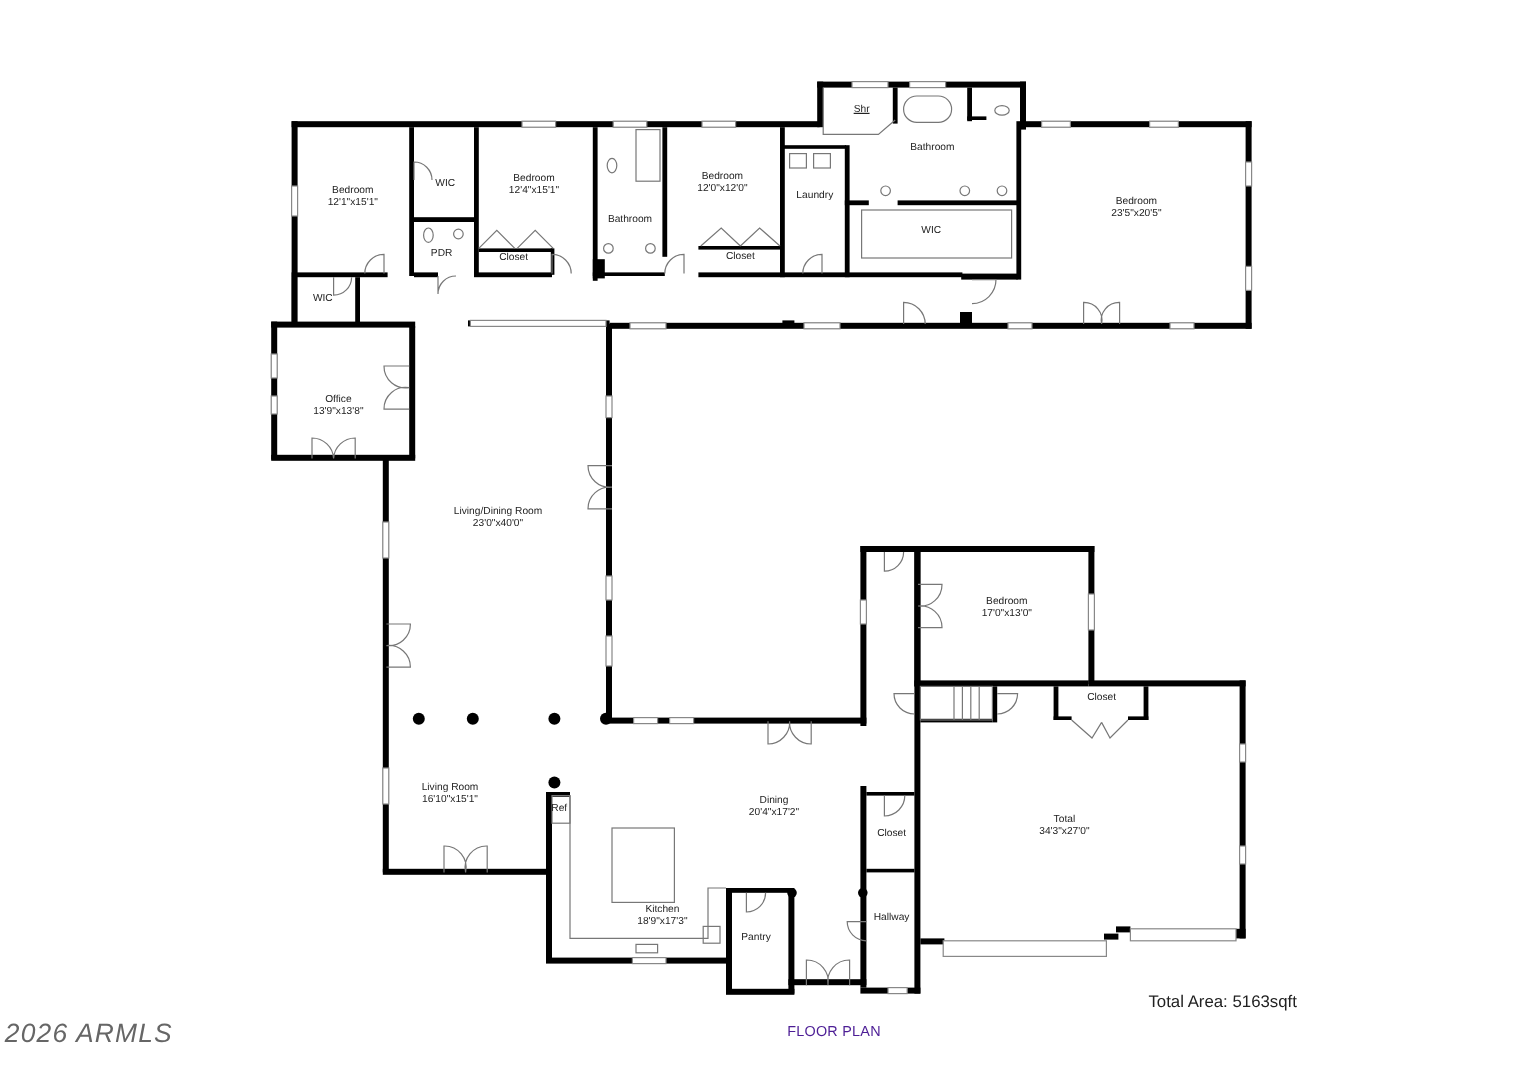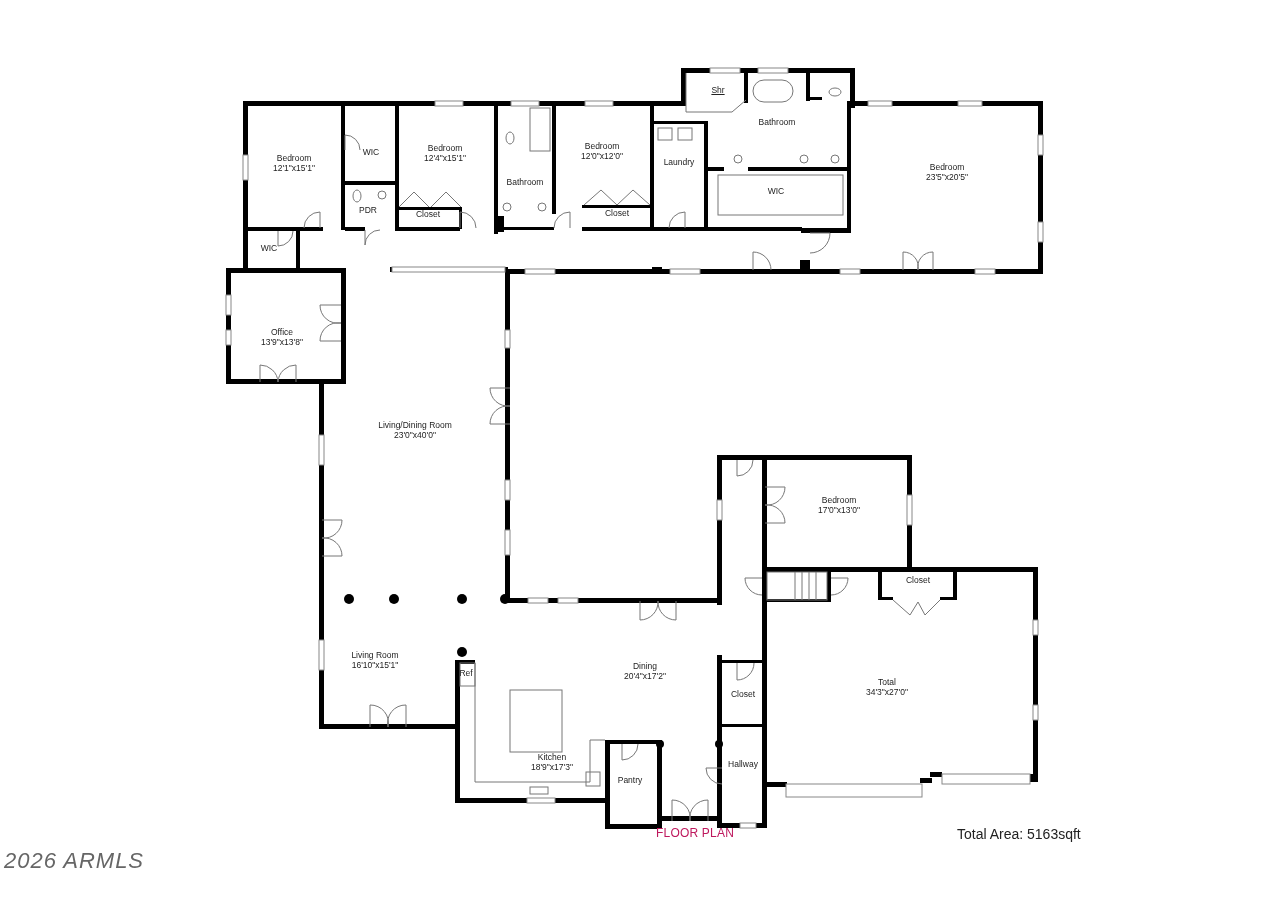--- a/index.html
+++ b/index.html
@@ -2,21 +2,21 @@
 <html><head>
 <meta charset="utf-8">
 <style>
   html,body{margin:0;padding:0;background:#ffffff;}
   body{width:1280px;height:905px;position:relative;overflow:hidden;font-family:"Liberation Sans",sans-serif;}
   svg{position:absolute;left:0;top:0;}
   .wall{fill:#000;}
   .thin{stroke:#777;stroke-width:1;fill:none;}
   .win{fill:#fff;stroke:#888;stroke-width:1;}
   .door{fill:none;stroke:#777;stroke-width:1;}
-  .title{position:absolute;left:640px;top:826px;width:110px;text-align:center;font-size:12px;color:#be185d;letter-spacing:0.2px;}
+  .title{position:absolute;left:640px;top:852px;width:110px;text-align:center;font-size:12px;color:#4c1d95;letter-spacing:0.2px;}
   .total{position:absolute;left:957px;top:826px;font-size:14px;color:#222;}
   .copy{position:absolute;left:4px;top:848px;font-size:22px;color:#666;font-weight:300;letter-spacing:1px;font-style:italic;}
   .room-label{position:absolute;text-align:center;font-size:8.5px;color:#222;line-height:10px;white-space:nowrap;transform:translateX(-50%);}
 </style>
 </head>
 <body>
 
 <svg width="1280" height="905" viewBox="0 0 1280 905">
 
   <g>

